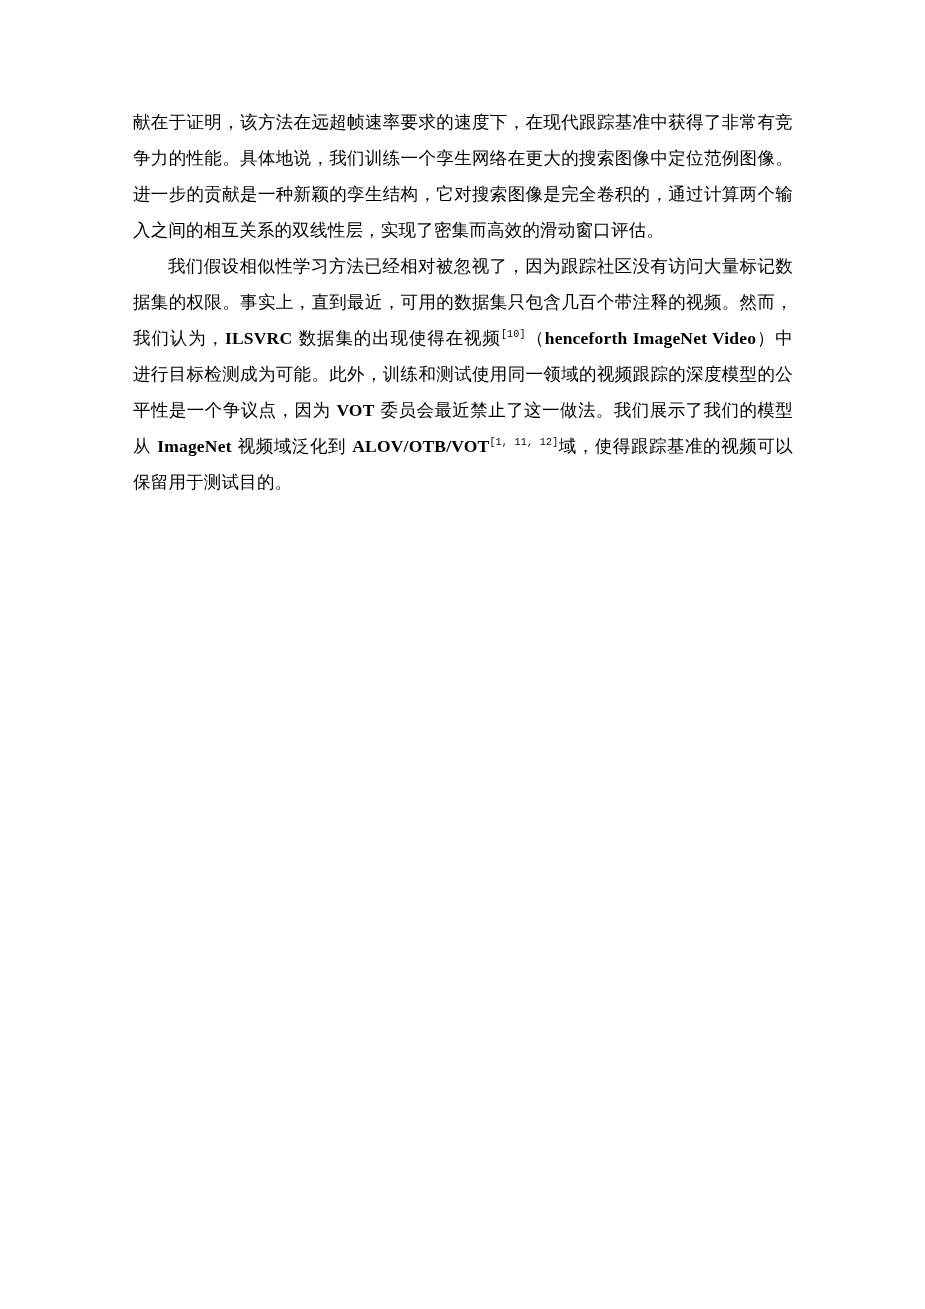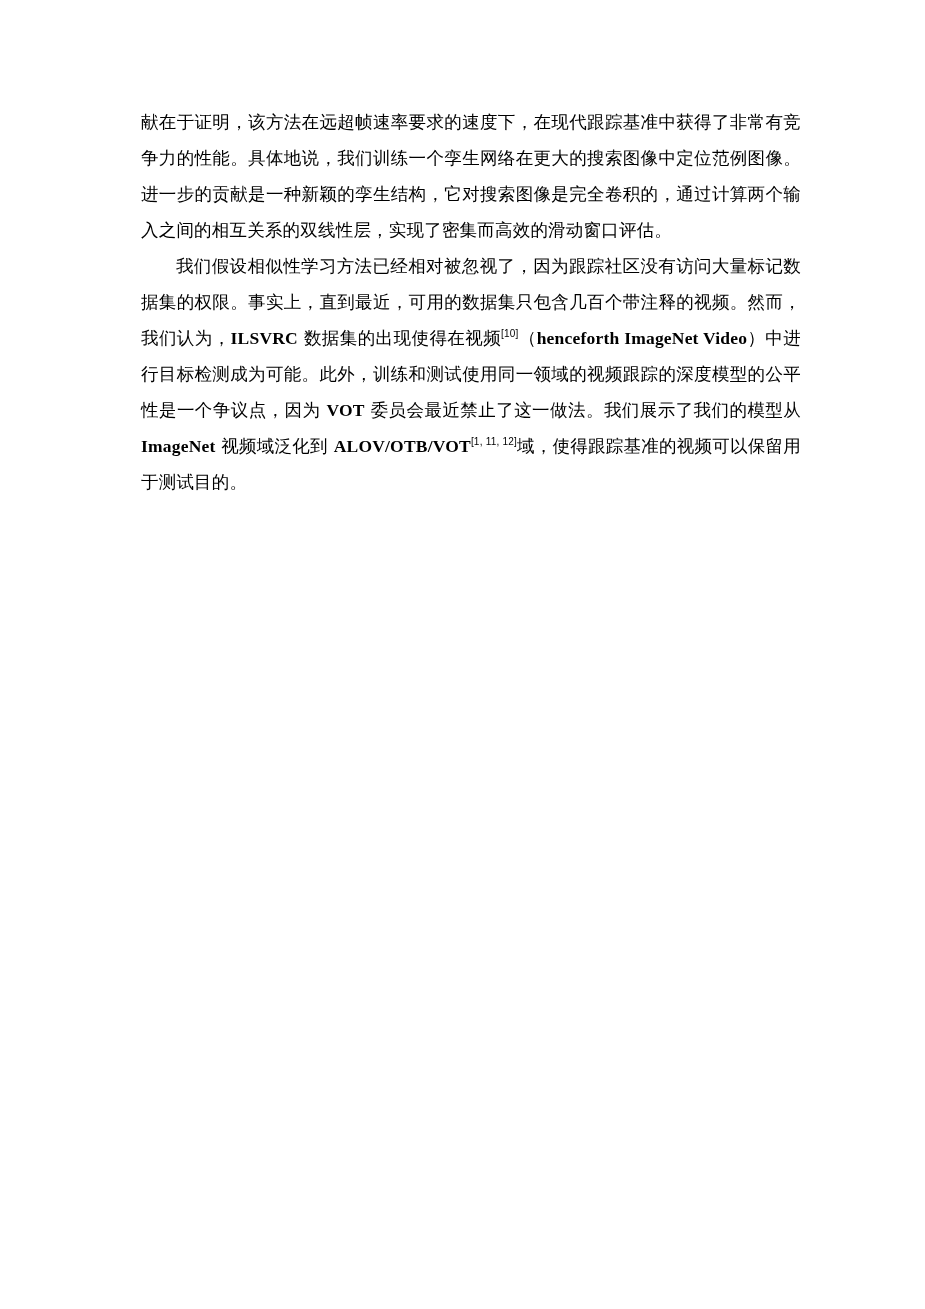--- a/index.html
+++ b/index.html
@@ -10,21 +10,21 @@
   body {
     width: 925px;
     height: 1309px;
     position: relative;
     overflow: hidden;
     font-family: "DejaVu Serif", "Liberation Serif", serif;
     color: #000000;
   }
   .page {
     position: absolute;
-    left: 8px;
+    left: 0;
     top: 0;
     width: 745px;
     height: 1309px;
     background: #ffffff;
   }
   .text-block {
     position: absolute;
     left: 133px;
     top: 104px;
     width: 660px;
@@ -44,21 +44,21 @@
     text-indent: 2em;
   }
   .latin {
     font-family: "Liberation Serif", "DejaVu Serif", serif;
     font-weight: bold;
   }
   sup.ref {
     font-size: 10px;
     vertical-align: super;
     line-height: 0;
-    font-family: Liberation Sans, sans-serif;
+    font-family: Liberation Mono, monospace;
   }
 </style>
 </head>
 <body>
 
 <div class="page">
   <div class="text-block">
     <p class="para first" id="p1"><span>献在于证明，该方法在远超帧速率要求的速度下，在现代跟踪基准中获得了非常有竞争力的性能。具体地说，我们训练一个孪生网络在更大的搜索图像中定位范例图像。进一步的贡献是一种新颖的孪生结构，它对搜索图像是完全卷积的，通过计算两个输入之间的相互关系的双线性层，实现了密集而高效的滑动窗口评估。</span></p>
     <p class="para indent" id="p2"><span>我们假设相似性学习方法已经相对被忽视了，因为跟踪社区没有访问大量标记数据集的权限。事实上，直到最近，可用的数据集只包含几百个带注释的视频。然而，我们认为，</span><span class="latin">ILSVRC</span><span> 数据集的出现使得在视频</span><sup class="ref">[10]</sup><span>（</span><span class="latin">henceforth ImageNet Video</span><span>）中进行目标检测成为可能。此外，训练和测试使用同一领域的视频跟踪的深度模型的公平性是一个争议点，因为 </span><span class="latin">VOT</span><span> 委员会最近禁止了这一做法。我们展示了我们的模型从 </span><span class="latin">ImageNet</span><span> 视频域泛化到 </span><span class="latin">ALOV/OTB/VOT</span><sup class="ref">[1, 11, 12]</sup><span>域，使得跟踪基准的视频可以保留用于测试目的。</span></p>
   </div>

